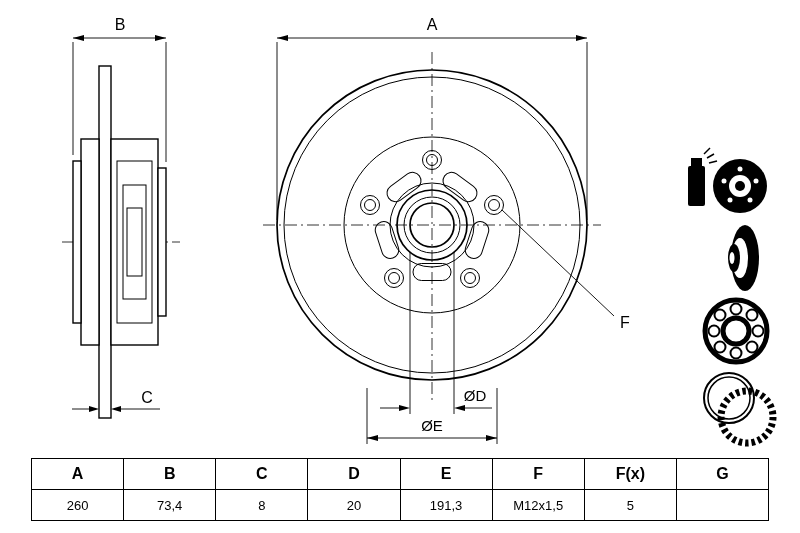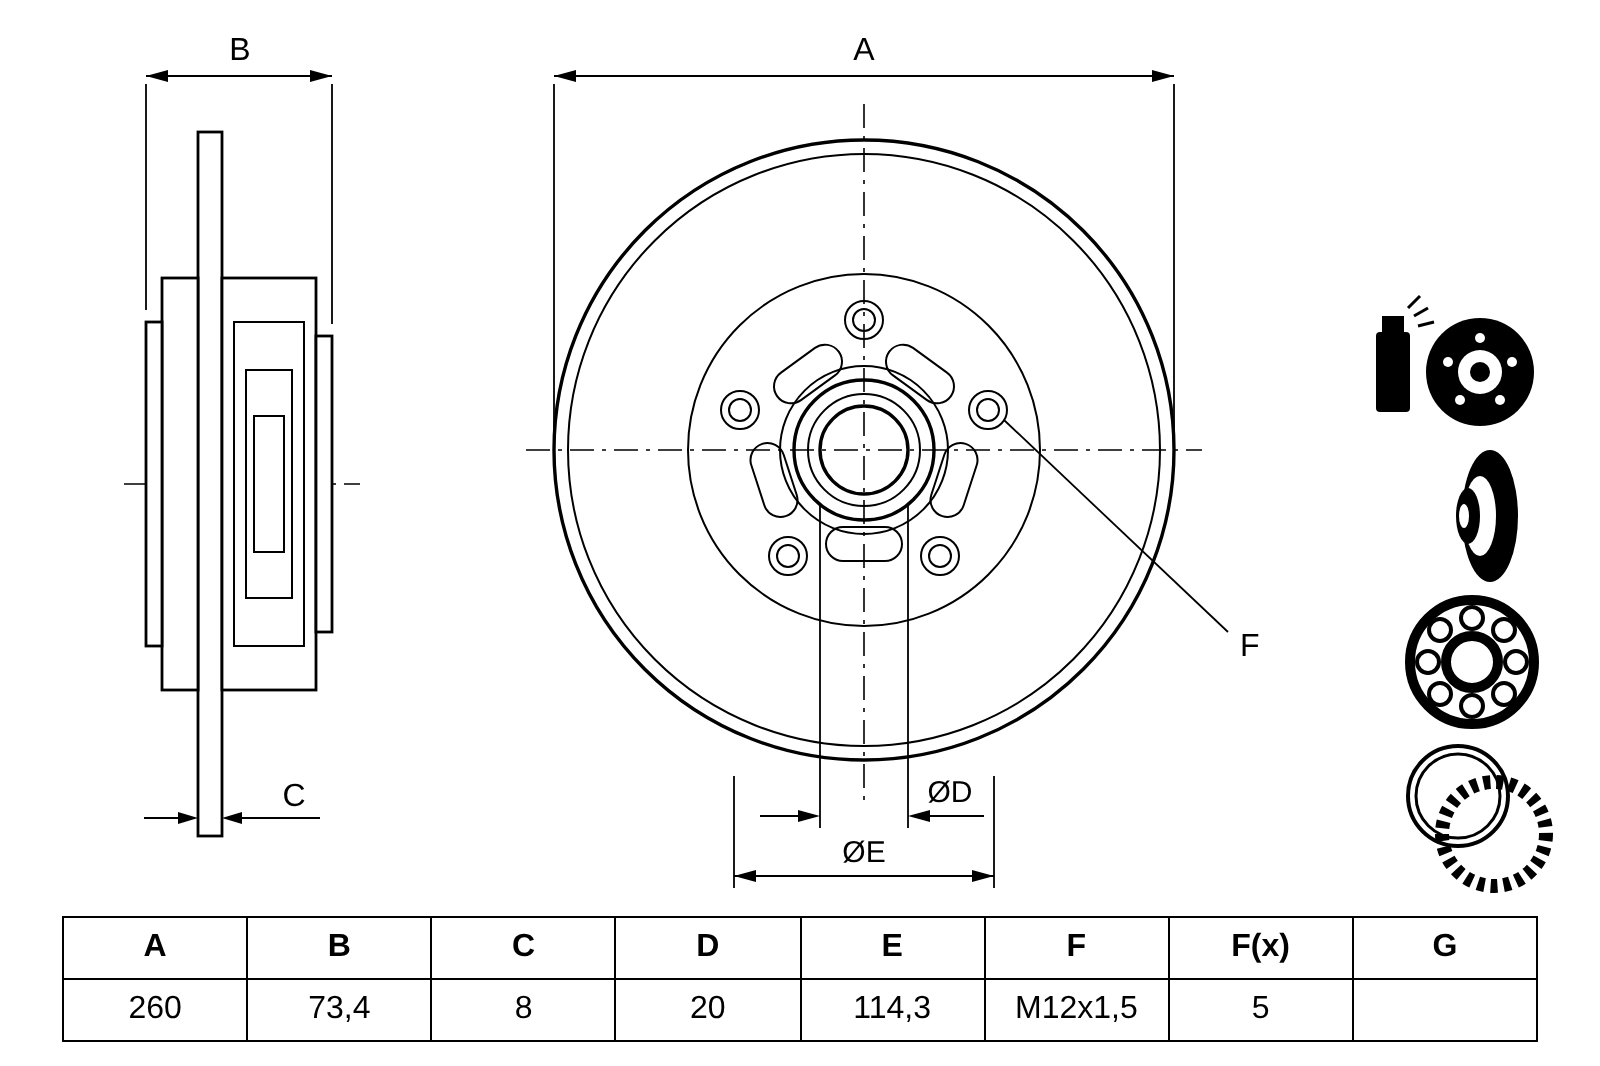--- a/index.html
+++ b/index.html
@@ -13,21 +13,21 @@
   .sw  { fill:#fff; stroke:#000; stroke-width:1.4; }
   .cl  { fill:none; stroke:#000; stroke-width:0.8; stroke-dasharray:12 4 2 4; }
   .ext { fill:none; stroke:#000; stroke-width:0.9; }
   .dim { fill:none; stroke:#000; stroke-width:0.9; }
   .arr { fill:#000; stroke:none; }
   .dtext { font-size:15px; }
   .dtext-big { font-size:16px; }
 
   
   .spec-table { position:absolute; left:31px; top:458px; width:738px; border-collapse:collapse; table-layout:fixed; background:#fff; }
-  .spec-table th, .spec-table td { border:1px solid #000; text-align:center; vertical-align:middle; height:31px; font-size:16px; color:#000; }
+  .spec-table th, .spec-table td { border:1px solid #000; text-align:center; vertical-align:middle; height:31px; font-size:13px; color:#000; }
   .spec-table th { font-weight:bold; font-size:16px; }
 </style>
 </head>
 <body>
 
 <div class="stage">
 <svg width="800" height="455" viewBox="0 0 800 455">
 
   <g>
     <line class="cl" x1="62" y1="242" x2="180" y2="242"></line>
@@ -197,20 +197,20 @@
     <th>E</th>
     <th>F</th>
     <th>F(x)</th>
     <th>G</th>
   </tr>
   <tr>
     <td>260</td>
     <td>73,4</td>
     <td>8</td>
     <td>20</td>
-    <td>114,3</td>
+    <td>191,3</td>
     <td>M12x1,5</td>
     <td>5</td>
     <td></td>
   </tr>
 </tbody>
     </table>
 </div>
 
 </body></html>

